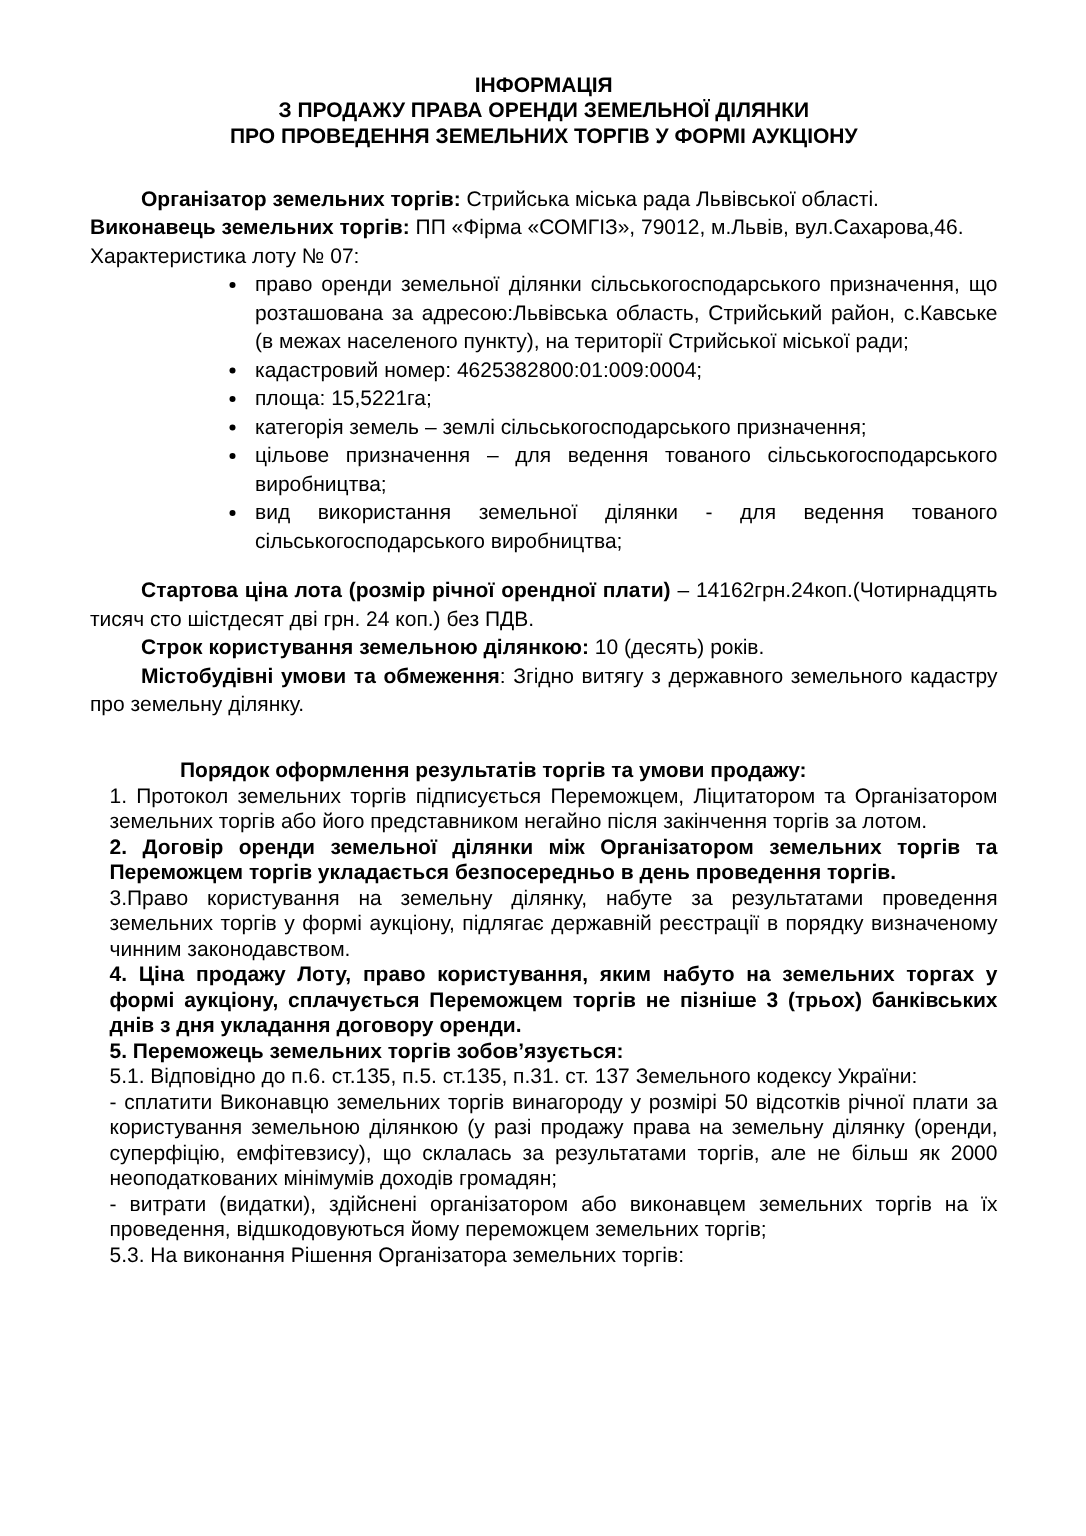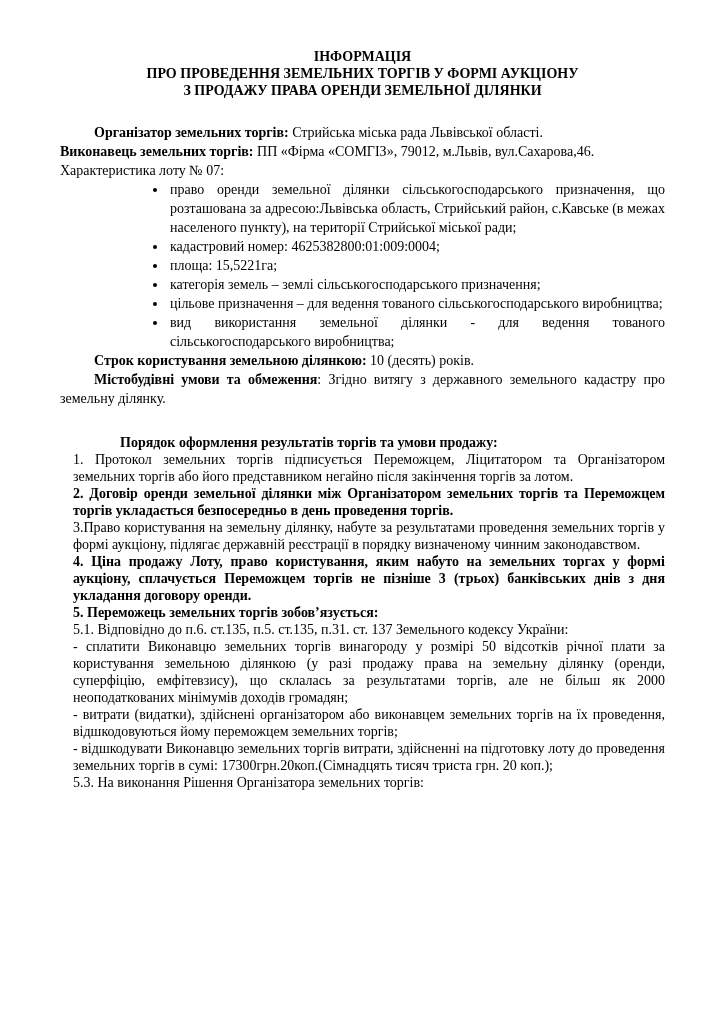--- a/index.html
+++ b/index.html
@@ -1,21 +1,21 @@
 <!DOCTYPE html>
 <html><head>
 <meta charset="utf-8">
 <style>
   html,body{margin:0;padding:0;background:#ffffff;}
   body{width:724px;height:1024px;overflow:hidden;}
   .page{
     box-sizing:border-box;
     width:724px;height:1024px;
     padding:48px 59px 0 60px;
-    font-family:Liberation Serif, serif;
+    font-family:Liberation Sans, sans-serif;
     font-size:14px;line-height:19px;color:#000;
     background:#ffffff;
   }
   .title{
     text-align:center;font-weight:bold;
     line-height:17px;margin:0 0 24px 0;
   }
   p{margin:0;text-align:justify;}
   p.ind{text-indent:34px;}
   .mt1{margin-top:14px;}
@@ -27,53 +27,53 @@
   .bold{font-weight:bold;}
   b{font-weight:bold;}
 </style>
 </head>
 <body>
 
 <div class="page">
 
   <div class="title">
     <div>ІНФОРМАЦІЯ</div>
+    <div>З ПРОДАЖУ ПРАВА ОРЕНДИ ЗЕМЕЛЬНОЇ ДІЛЯНКИ</div>
     <div>ПРО ПРОВЕДЕННЯ ЗЕМЕЛЬНИХ ТОРГІВ У ФОРМІ АУКЦІОНУ</div>
-    <div>З ПРОДАЖУ ПРАВА ОРЕНДИ ЗЕМЕЛЬНОЇ ДІЛЯНКИ</div>
   </div>
 
   <p class="ind"><b>Організатор земельних торгів:</b><span> Стрийська міська рада Львівської області.</span></p>
 
   <p><b>Виконавець земельних торгів:</b><span> ПП «Фірма «СОМГІЗ», 79012, м.Львів, вул.Сахарова,46.</span></p>
 
   <p>Характеристика лоту № 07:</p>
 
   <ul class="bullets">
       <li>право оренди земельної ділянки сільськогосподарського призначення, що розташована за адресою:Львівська область, Стрийський район, с.Кавське (в межах населеного пункту), на території Стрийської міської ради;</li>
       <li>кадастровий номер: 4625382800:01:009:0004;</li>
       <li>площа: 15,5221га;</li>
       <li>категорія земель – землі сільськогосподарського призначення;</li>
       <li>цільове призначення – для ведення тованого сільськогосподарського виробництва;</li>
       <li>вид використання земельної ділянки - для ведення тованого сільськогосподарського виробництва;</li>
     </ul>
 
+  <p class="ind mt1"><b>Стартова ціна лота (розмір річної орендної плати)</b><span> – 14162грн.24коп.(Чотирнадцять тисяч сто шістдесят дві грн. 24 коп.) без ПДВ.</span></p>
 
   <p class="ind"><b>Строк користування земельною ділянкою:</b><span> 10 (десять) років.</span></p>
 
   <p class="ind"><b>Містобудівні умови та обмеження</b><span>: Згідно витягу з державного земельного кадастру про земельну ділянку.</span></p>
 
   <div class="procedure">
     <p class="heading"><b>Порядок оформлення результатів торгів та умови продажу:</b></p>
     <div>
         <p>1. Протокол земельних торгів підписується Переможцем, Ліцитатором та Організатором земельних торгів або його представником негайно після закінчення торгів за лотом.</p>
         <p class="bold">2. Договір оренди земельної ділянки між Організатором земельних торгів та Переможцем торгів укладається безпосередньо в день проведення торгів.</p>
         <p>3.Право користування на земельну ділянку, набуте за результатами проведення земельних торгів у формі аукціону, підлягає державній реєстрації в порядку визначеному чинним законодавством.</p>
         <p class="bold">4. Ціна продажу Лоту, право користування, яким набуто на земельних торгах у формі аукціону, сплачується Переможцем торгів не пізніше 3 (трьох) банківських днів з дня укладання договору оренди.</p>
         <p class="bold">5. Переможець земельних торгів зобов’язується:</p>
         <p>5.1. Відповідно до п.6. ст.135, п.5. ст.135, п.31. ст. 137 Земельного кодексу України:</p>
         <p>- сплатити Виконавцю земельних торгів винагороду у розмірі 50 відсотків річної плати за користування земельною ділянкою (у разі продажу права на земельну ділянку (оренди, суперфіцію, емфітевзису), що склалась за результатами торгів, але не більш як 2000 неоподаткованих мінімумів доходів громадян;</p>
         <p>- витрати (видатки), здійснені організатором або виконавцем земельних торгів на їх проведення, відшкодовуються йому переможцем земельних торгів;</p>
-        <p>- відшкодувати Виконавцю земельних торгів витрати, здійсненні на підготовку лоту до проведення земельних торгів в сумі: 17300грн.20коп.(Сімнадцять тисяч триста грн. 20 коп.);</p>
         <p>5.3. На виконання Рішення Організатора земельних торгів:</p>
       </div>
   </div>
 
 </div>
 
 </body></html>

